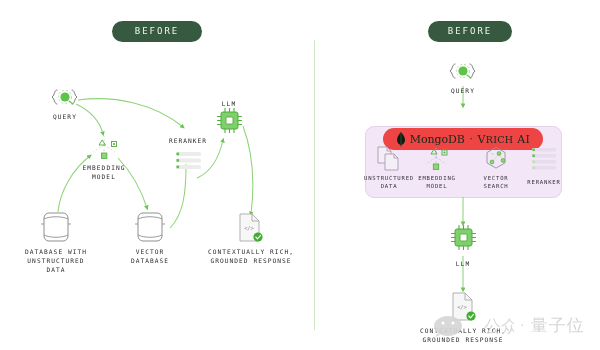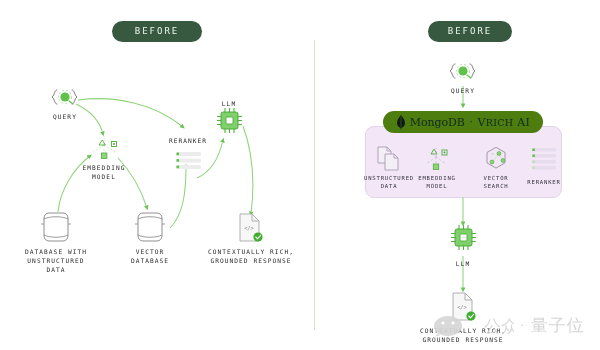--- a/index.html
+++ b/index.html
@@ -34,22 +34,22 @@
   
   svg.layer{position:absolute;left:0;top:0;width:600px;height:350px;overflow:visible;}
   svg.layer.edges{pointer-events:none;}
 
   
   #after-panel{
     position:absolute;left:365px;top:126px;width:195px;height:70px;
     background:#f2e6f7;border:1px solid #e3d3ea;border-radius:9px;
   }
   #mdb-banner{
-    position:absolute;left:383px;top:111px;width:160px;height:22px;
-    background:#4d7c0f;border-radius:11px;
+    position:absolute;left:383px;top:128px;width:160px;height:22px;
+    background:#ef4444;border-radius:11px;
     display:flex;align-items:center;justify-content:center;gap:4px;
   }
   #mdb-banner .mdb-name{
     font-family:"DejaVu Serif","Liberation Serif",serif;
     font-size:11px;color:#11291c;letter-spacing:-0.1px;
   }
   #mdb-banner .dot-sep{font-size:8px;color:#11291c;}
   #mdb-banner .voy{
     font-family:"DejaVu Serif","Liberation Serif",serif;
     font-size:9.5px;color:#11291c;

